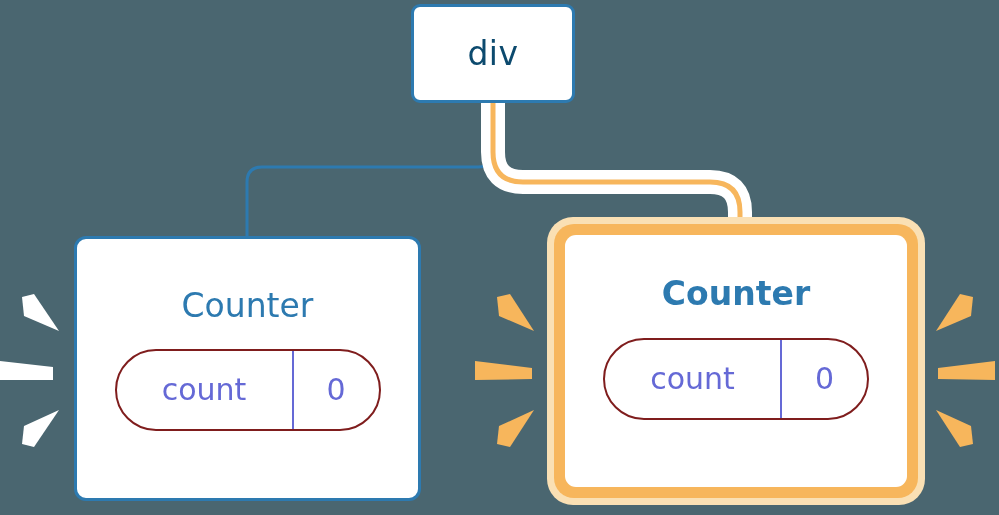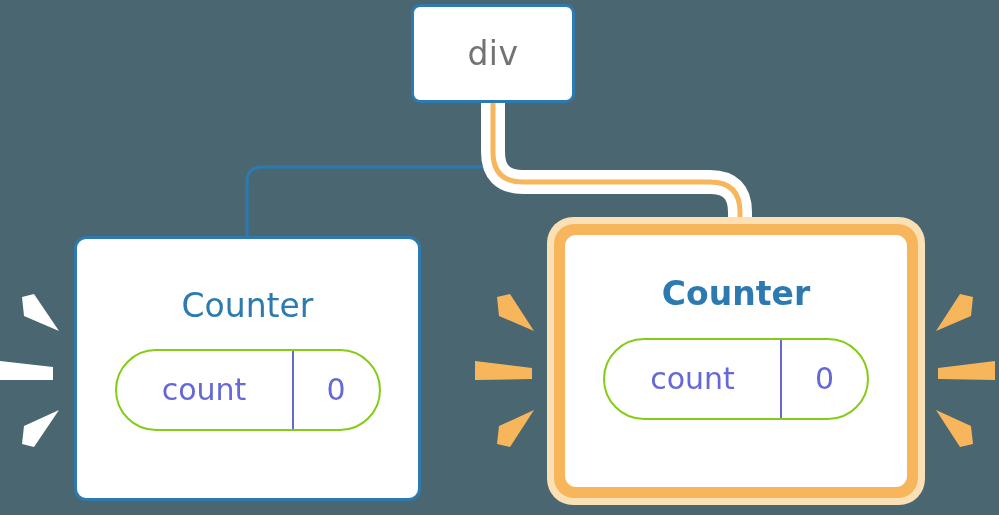--- a/index.html
+++ b/index.html
@@ -36,21 +36,21 @@
     width: 164px;
     height: 99px;
     border: 3px solid #2d7ab0;
     border-radius: 9px;
     display: flex;
     align-items: center;
     justify-content: center;
     z-index: 5;
   }
   #div-node .node-title {
-    color: #737373;
+    color: #0c4a6e;
     font-size: 33px;
     font-weight: 400;
     letter-spacing: 0.5px;
     line-height: 1;
   }
   
   #counter-plain {
     left: 74px;
     top: 236px;
     width: 347px;
@@ -106,21 +106,21 @@
     color: #2d7ab0;
     font-size: 33px;
     font-weight: 700;
     margin-top: 42px;
     line-height: 1;
   }
   
   .capsule {
     display: flex;
     align-items: stretch;
-    border: 2px solid #84cc16;
+    border: 2px solid #7f1d1d;
     border-radius: 999px;
     height: 78px;
     overflow: hidden;
     background: transparent;
   }
   #counter-plain .capsule {
     width: 262px;
     margin-top: 27px;
   }
   #counter-highlight-inner .capsule {

